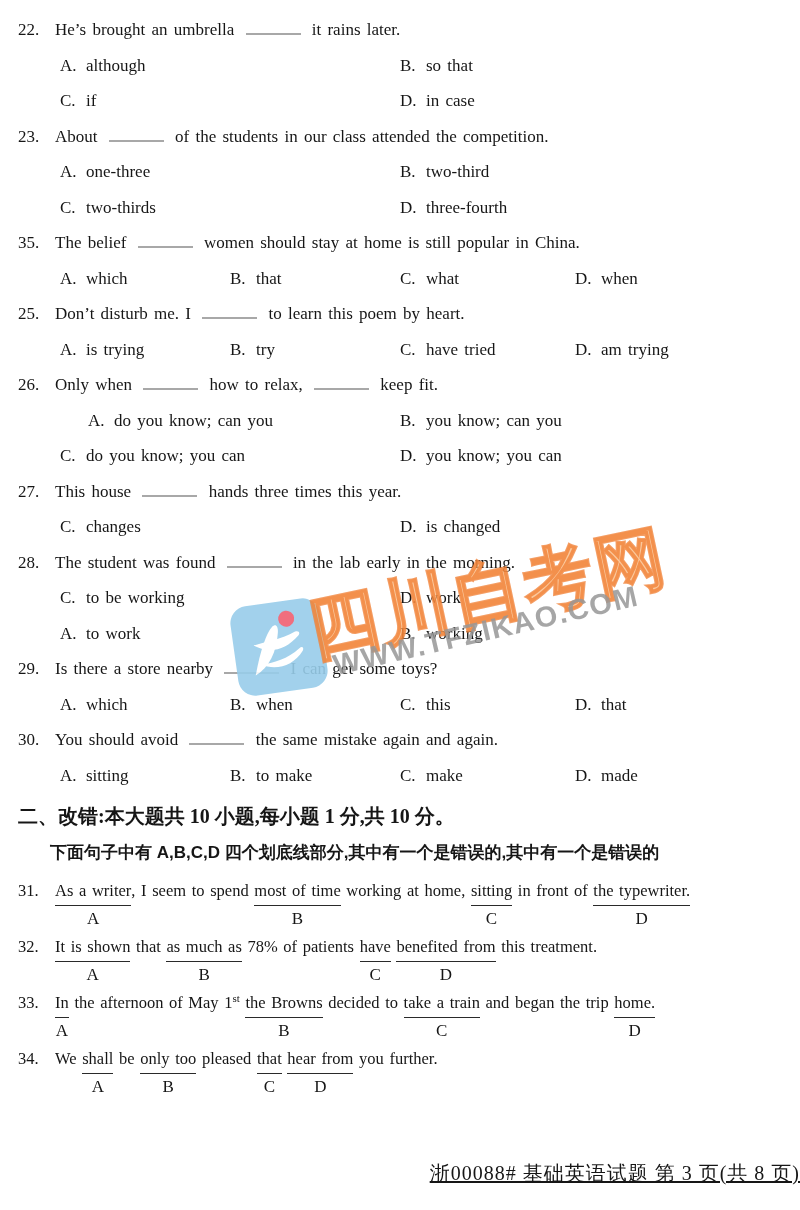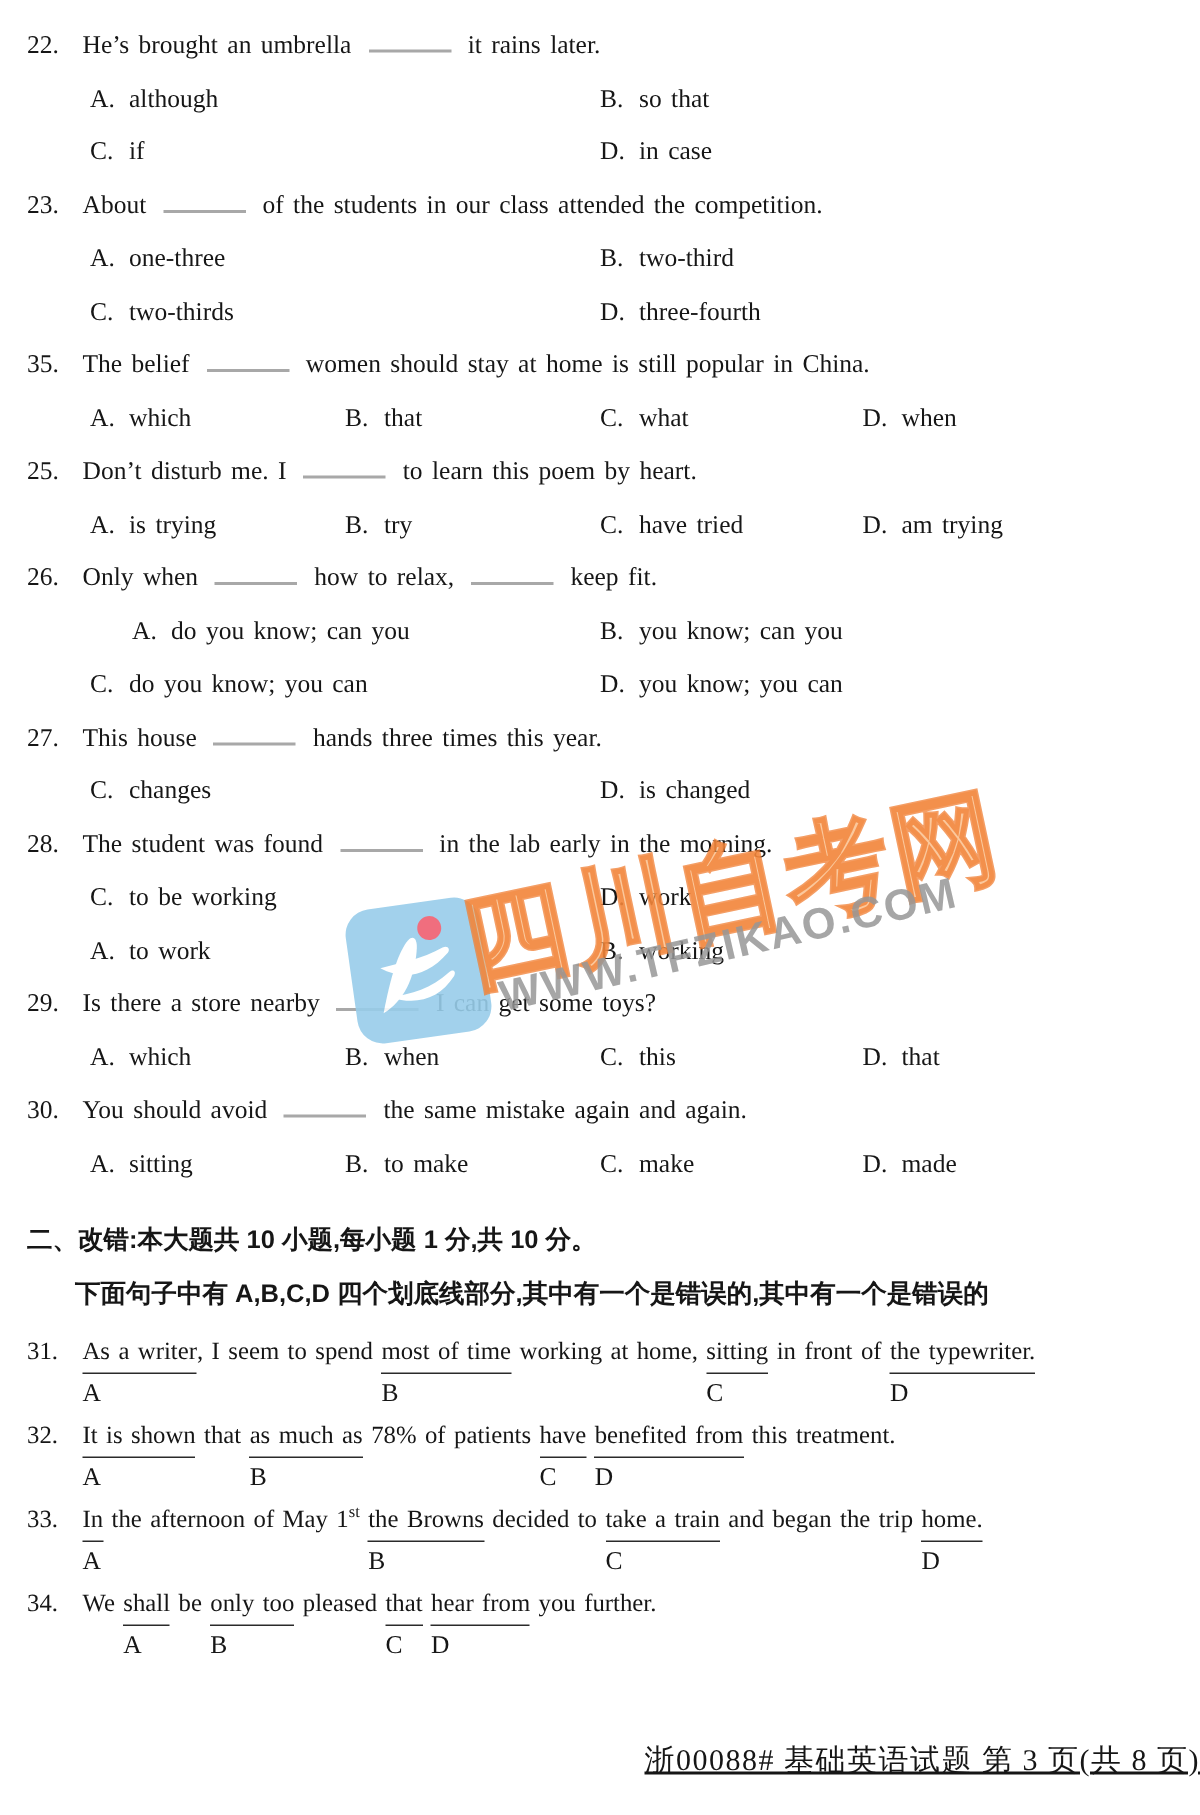--- a/index.html
+++ b/index.html
@@ -7,30 +7,30 @@
     width:800px;height:1210px;background:#ffffff;position:relative;overflow:hidden;
     font-family:"Liberation Serif","DejaVu Serif",serif;color:#161616;
   }
   #content{position:relative;z-index:1;padding:12px 0 0 18px;}
   .row{position:relative;height:35.5px;line-height:35.5px;font-size:17px;word-spacing:2px;white-space:nowrap;}
   .qnum{display:inline-block;width:37px;}
   .blank{display:inline-block;width:55px;height:13px;border-bottom:2px solid #a8a8a8;margin:0 5px;}
   .opt{position:absolute;top:0;}
   .opt .ol{display:inline-block;min-width:26px;}
   .sec-head{
-    font-family:Liberation Sans, sans-serif;font-weight:bold;
-    font-size:17px;height:35.5px;line-height:35.5px;margin-top:16px;white-space:nowrap;
+    font-family:Liberation Serif, serif;font-weight:bold;
+    font-size:20px;height:35.5px;line-height:35.5px;margin-top:6px;white-space:nowrap;
   }
   .instr{
     font-family:"Liberation Sans","DejaVu Sans",sans-serif;font-weight:bold;
     font-size:17px;height:35.5px;line-height:35.5px;margin-left:32px;white-space:nowrap;
   }
   #eq-container{margin-top:6px;}
   .eq{white-space:nowrap;font-size:16.5px;word-spacing:1.5px;height:56px;}
-  .eseg{display:inline-block;vertical-align:top;}
+  .eseg{display:inline-block;vertical-align:top;text-align:center;}
   .eseg-text{display:block;white-space:pre;line-height:29px;height:29px;}
   .eseg-text.u{border-bottom:1px solid #2a2a2a;}
   .eseg-letter{display:block;line-height:26px;height:27px;font-size:17px;}
   .eseg.enum{text-align:left;min-width:37px;}
   sup{font-size:11px;line-height:0;}
   #footer{
     position:absolute;top:1160px;left:0;width:100%;text-align:right;
     padding-left:90px;box-sizing:border-box;font-size:20px;z-index:1;letter-spacing:1px;text-decoration:underline;
   }
   

